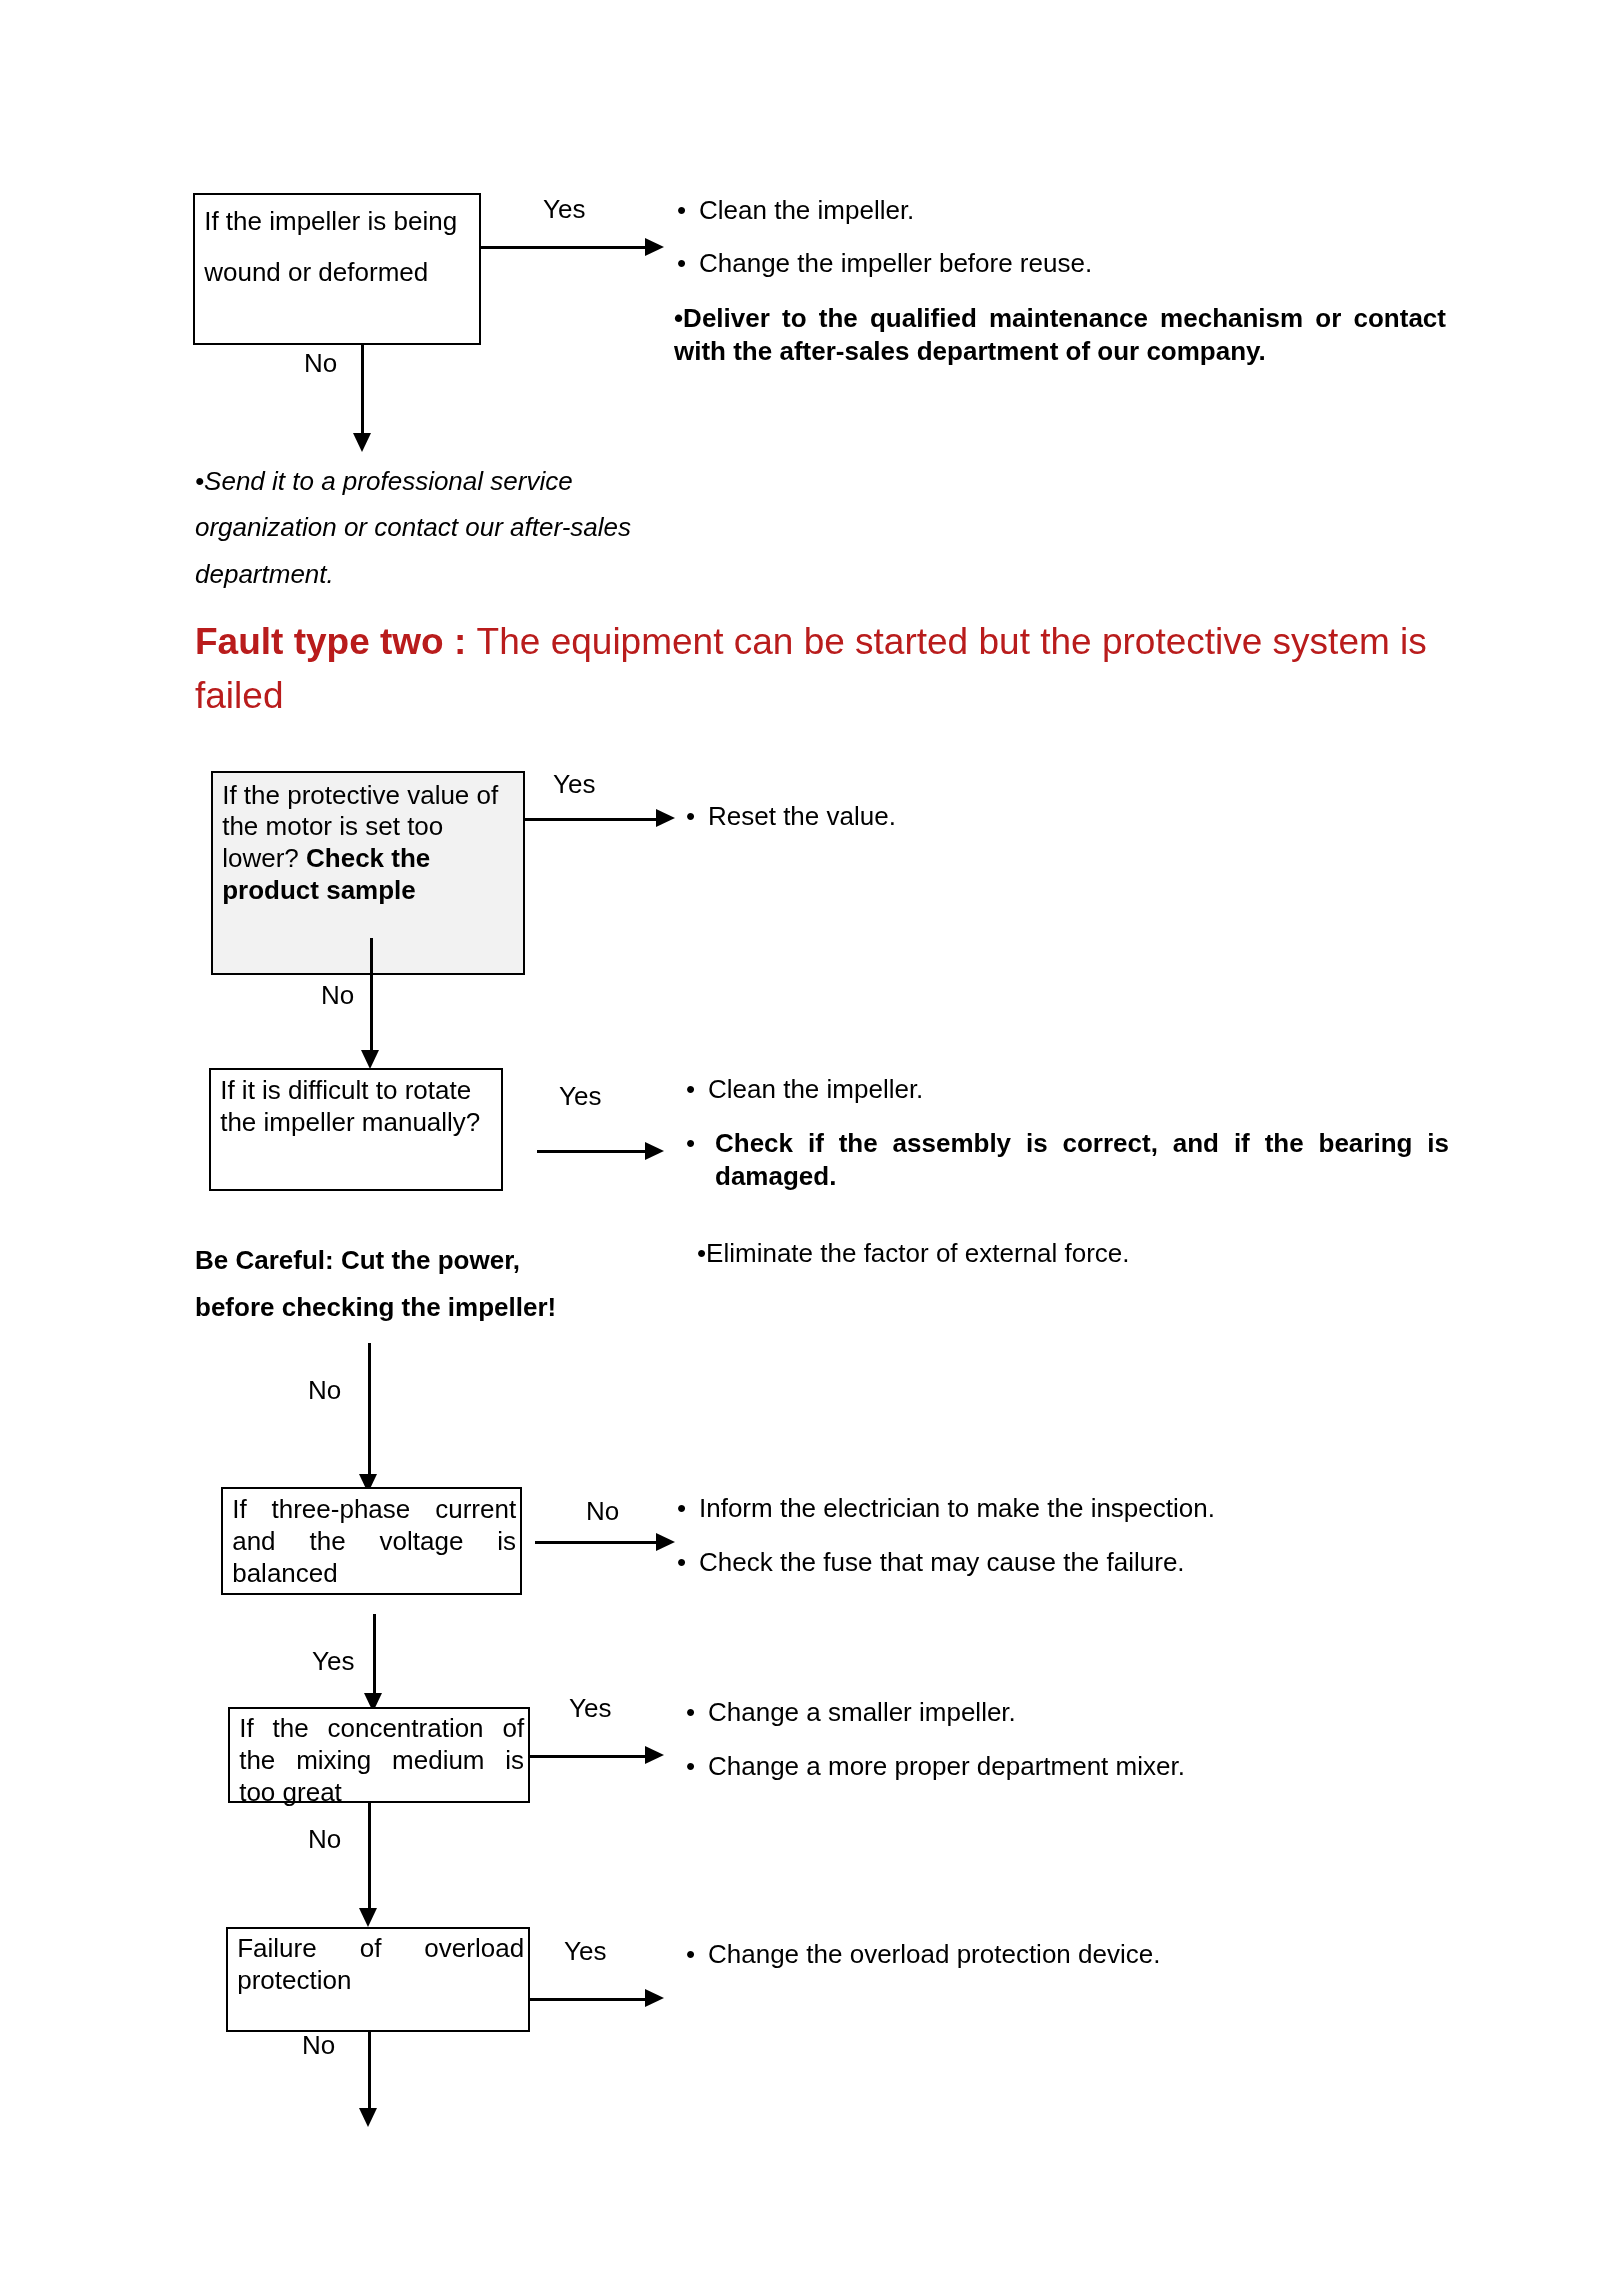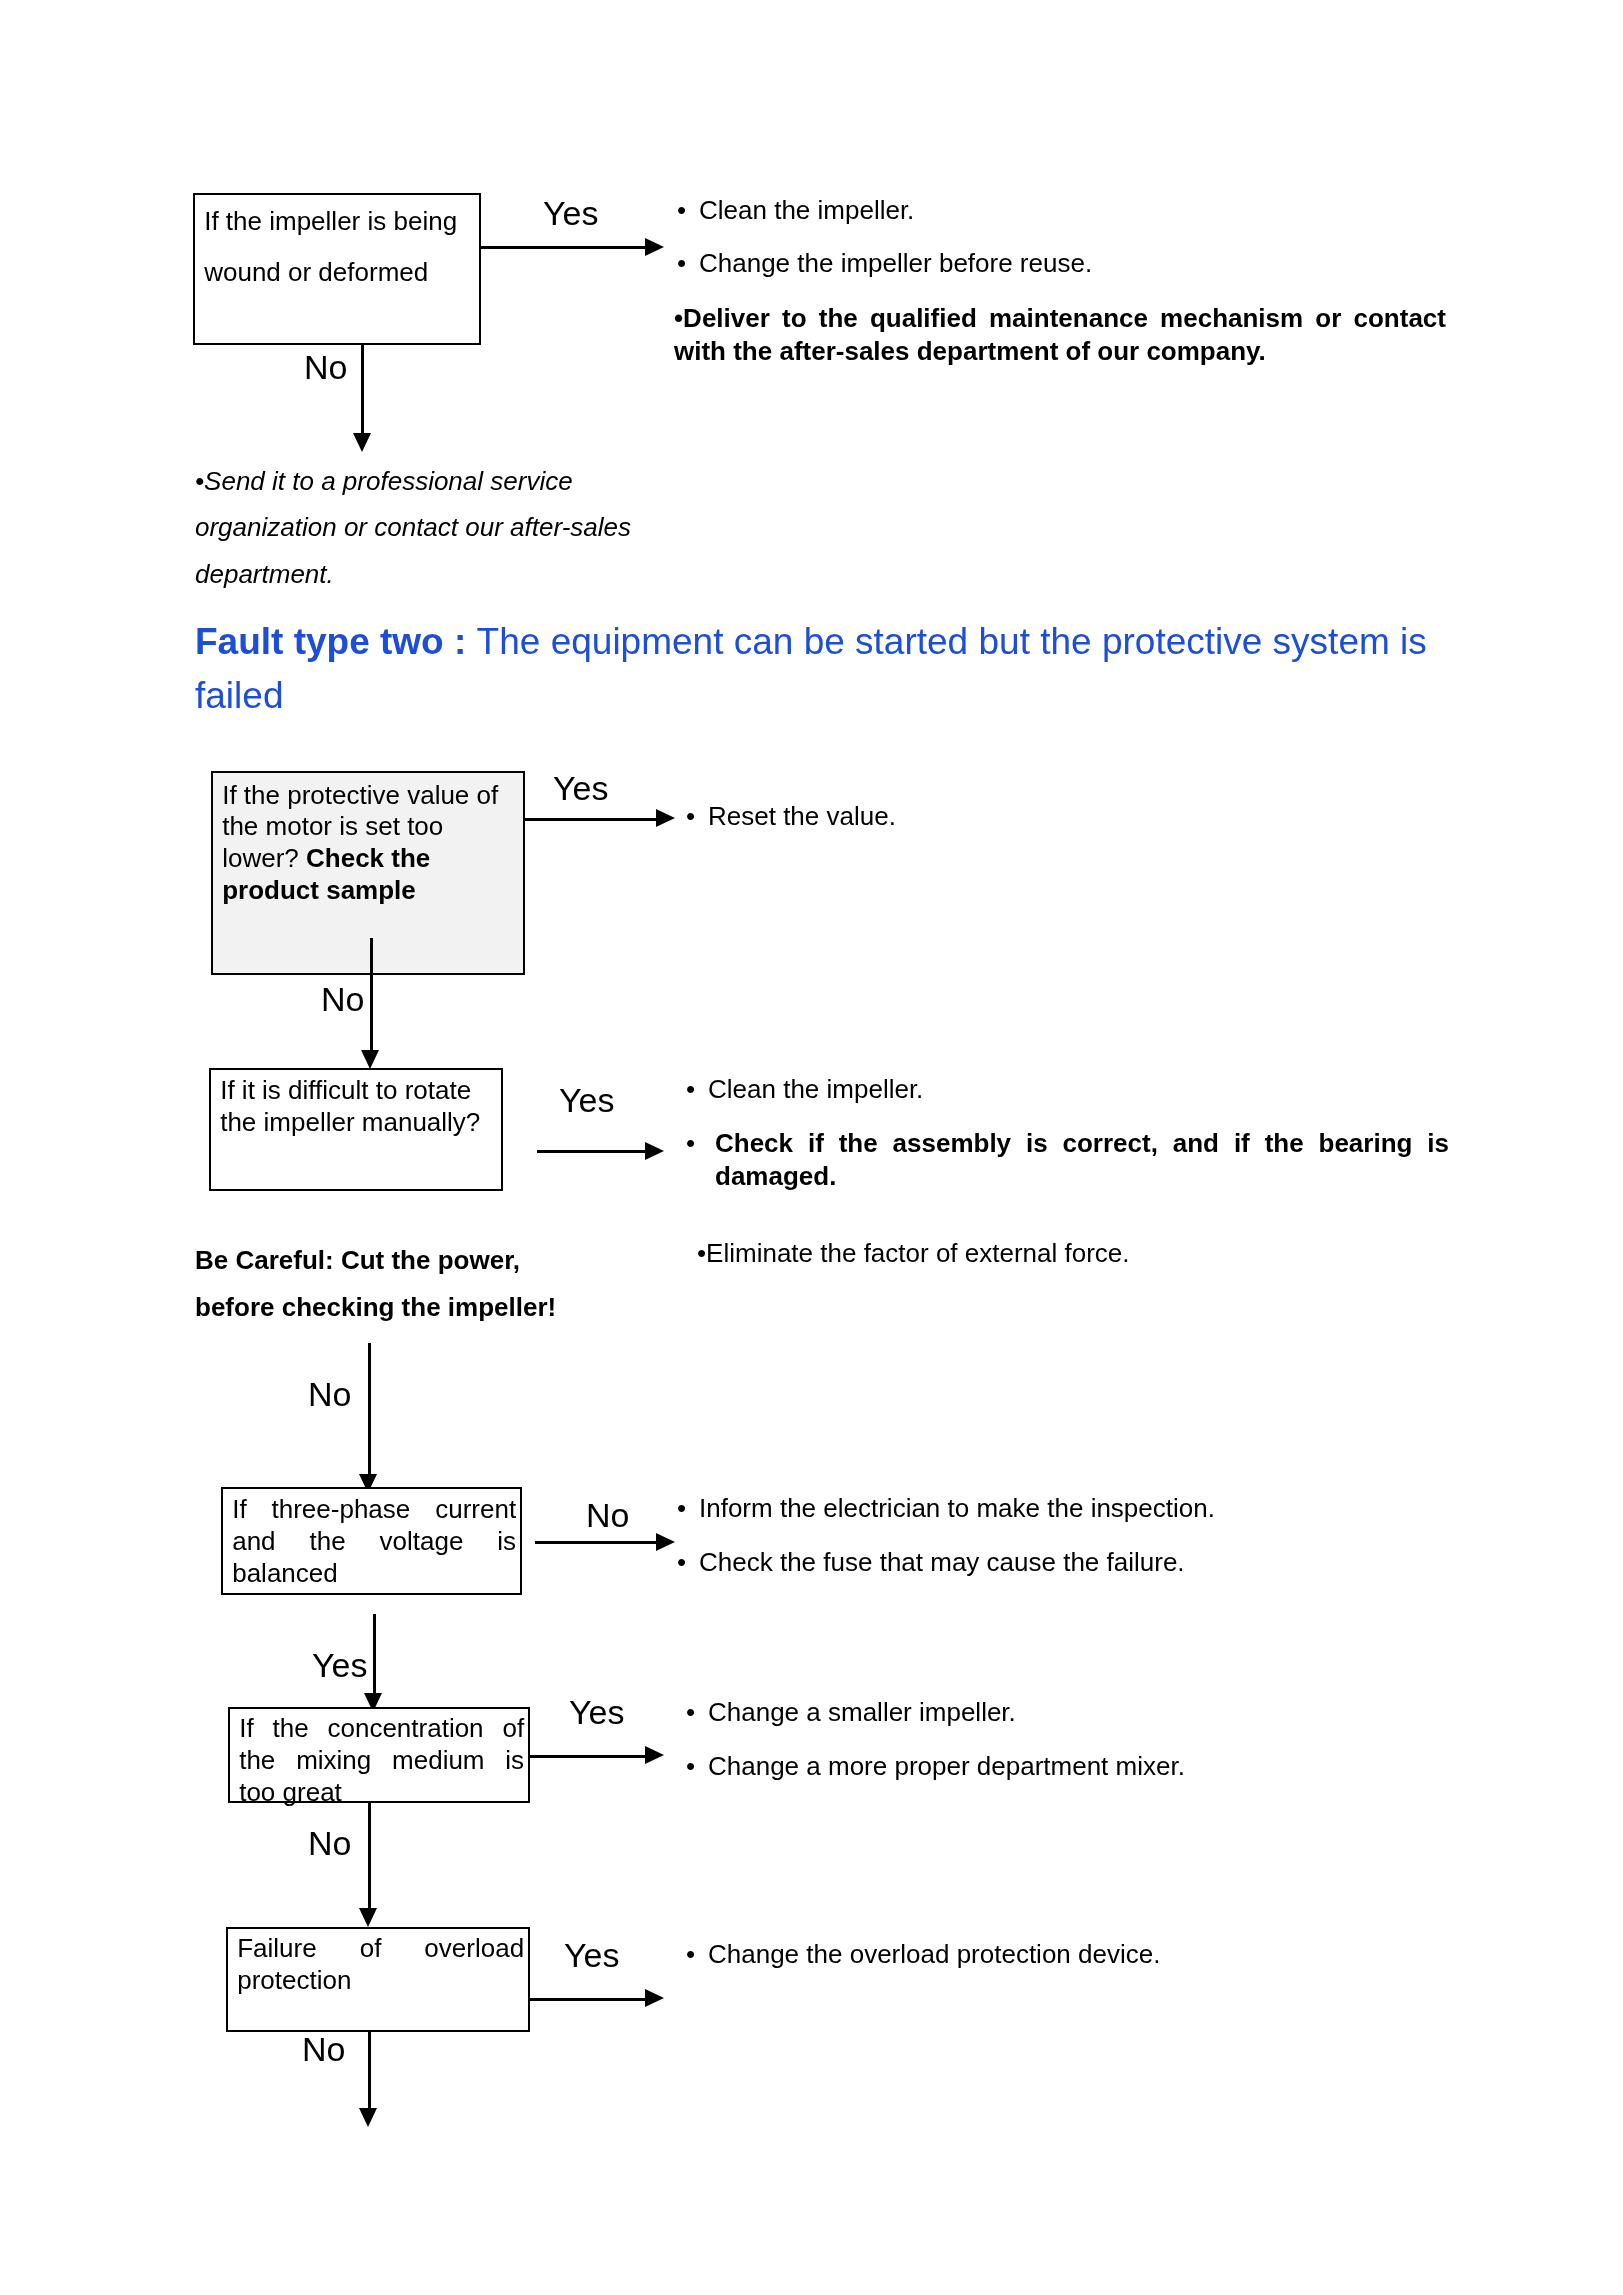--- a/index.html
+++ b/index.html
@@ -61,21 +61,21 @@
   .arrow-right {
     position: absolute;
     width: 0; height: 0;
     border-top: 9.8px solid transparent;
     border-bottom: 9.8px solid transparent;
     border-left: 19.6px solid #000000;
   }
 
   .edge-label {
     position: absolute;
-    font-size: 34px;
+    font-size: 26px;
     line-height: 1;
     white-space: nowrap;
     color: #000;
   }
 
   
   .action {
     position: absolute;
     font-size: 26px;
     line-height: 1.25;
@@ -88,21 +88,21 @@
     font-size: 26px;
     line-height: 1.78;
     color: #000;
   }
   .free-text.bold { font-weight: bold; }
 
   .heading {
     position: absolute;
     font-size: 37px;
     line-height: 1.45;
-    color: #1d4ed8;
+    color: #b91c1c;
     font-weight: normal;
   }
   .heading .hb { font-weight: bold; }
 </style>
 </head>
 <body>
 
 <div id="page">
 
   <div class="node-box" style="left:193px; top:193px; width:288px; height:152px;">

